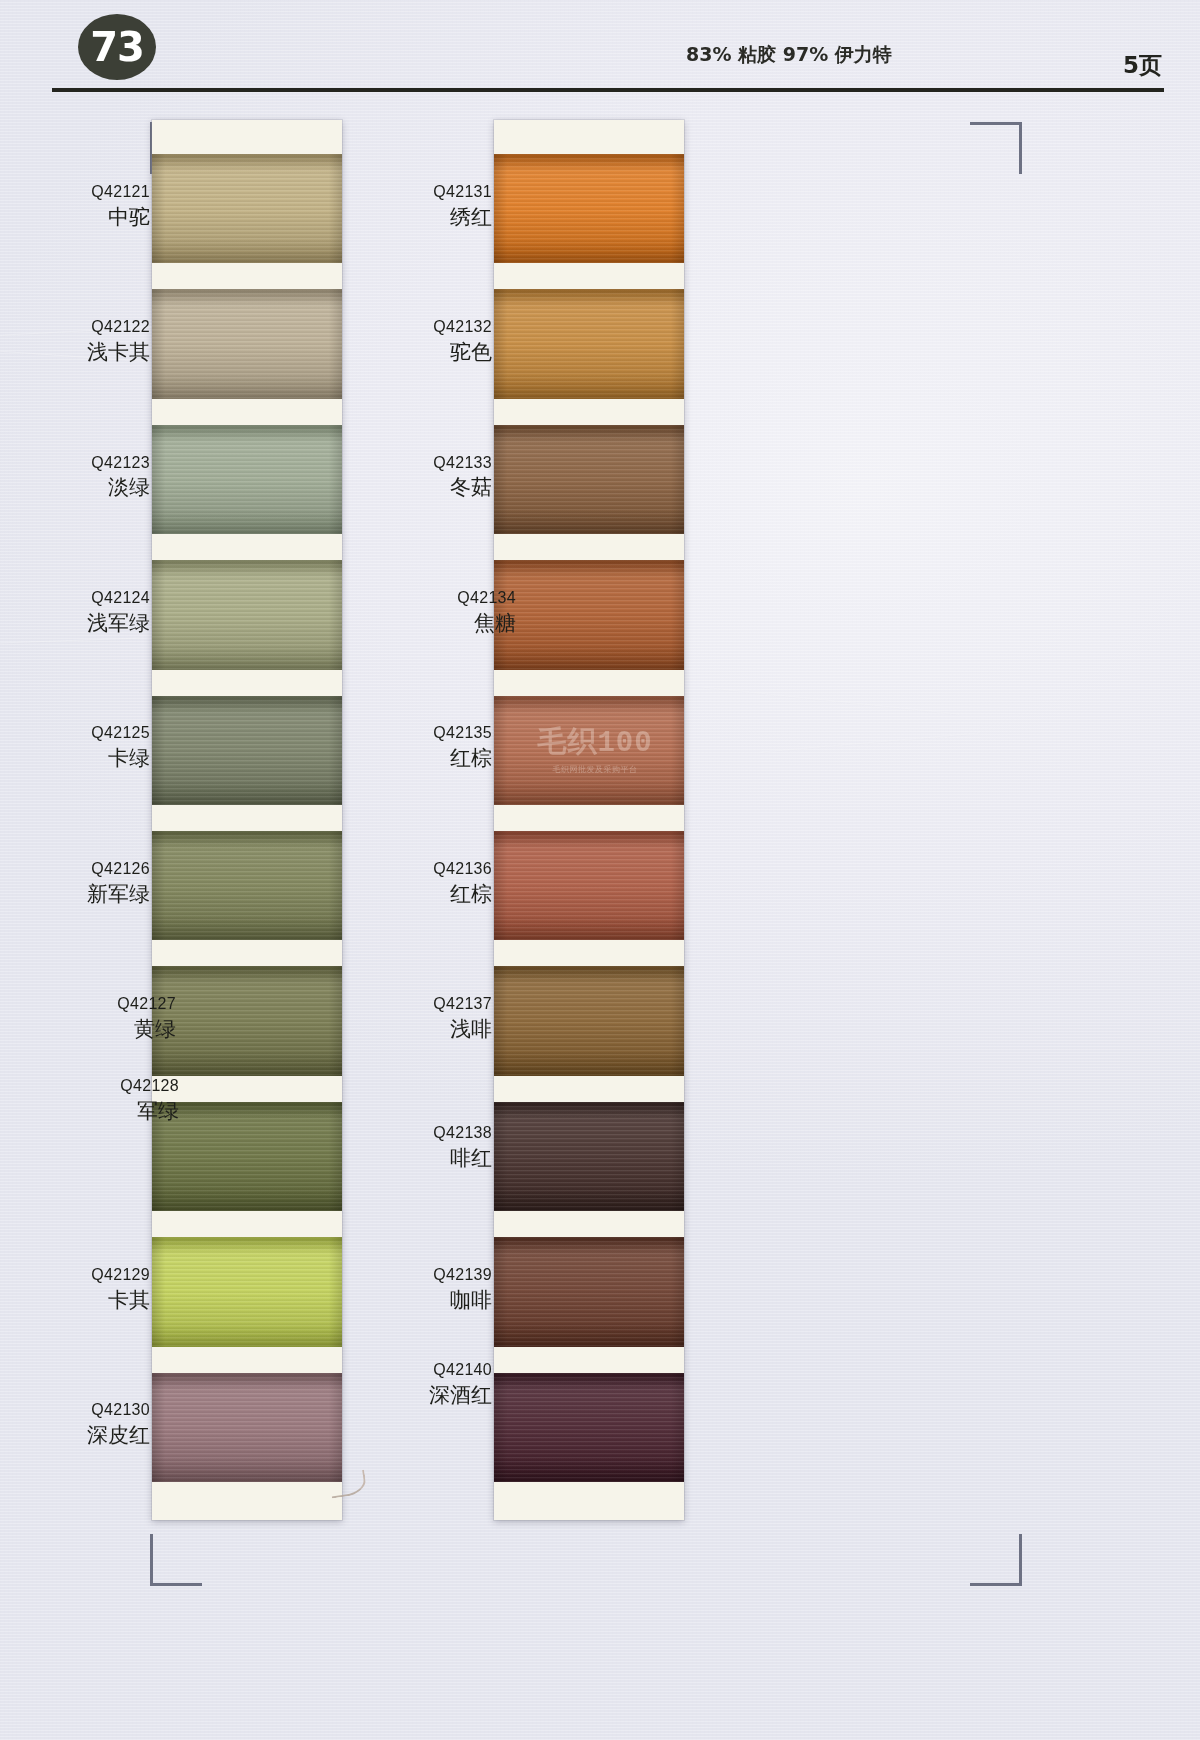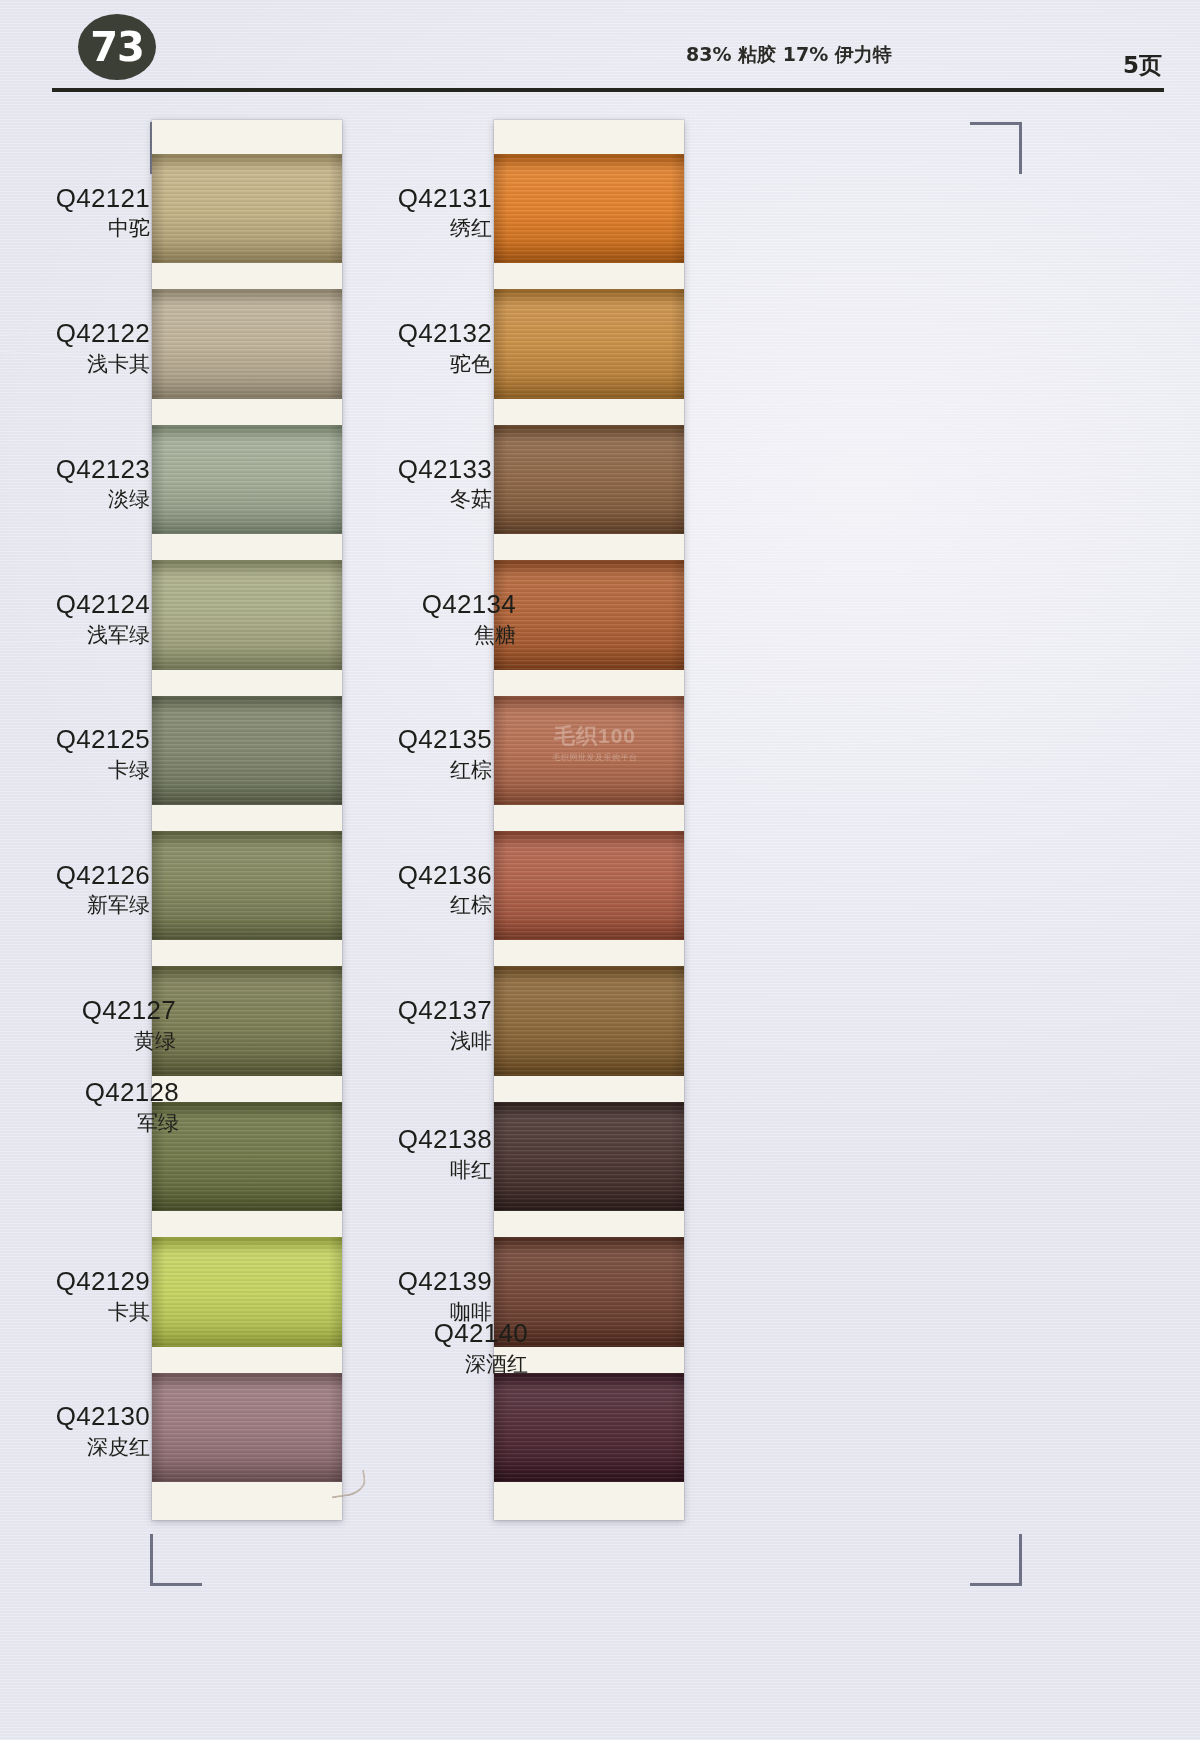--- a/index.html
+++ b/index.html
@@ -189,21 +189,21 @@
   
   .label {
     position: absolute;
     width: 150px;
     text-align: center;
     color: #1d1e1a;
     line-height: 1.18;
   }
   .label .code {
     font-family: "Liberation Sans", sans-serif;
-    font-size: 26px;
+    font-size: 16px;
     letter-spacing: .3px;
     white-space: nowrap;
   }
   .label .name {
     font-family: "DejaVu Sans", sans-serif;
     font-size: 21px;
     margin-top: 3px;
     white-space: nowrap;
   }
   .labels-left  .label { left: 0px;   text-align: right; padding-right: 16px; }
@@ -214,22 +214,22 @@
     position: absolute;
     left: 520px; top: 722px;
     width: 150px;
     text-align: center;
     pointer-events: none;
     opacity: .30;
     color: #fdf6ef;
     mix-blend-mode: screen;
   }
   #watermark .wm-main {
-    font-family: Liberation Sans, sans-serif;
-    font-size: 21px;
+    font-family: Liberation Mono, monospace;
+    font-size: 29px;
     font-weight: bold;
     letter-spacing: 1px;
     white-space: nowrap;
   }
   #watermark .wm-sub {
     font-family: "DejaVu Sans", sans-serif;
     font-size: 8px;
     letter-spacing: .5px;
     margin-top: 2px;
     white-space: nowrap;
@@ -255,21 +255,21 @@
 
   <div id="paper-grain"></div>
   <div class="crease" style="left:0;  top:330px; width:180px; transform:rotate(-3deg);"></div>
   <div class="crease" style="left:0;  top:356px; width:150px; transform:rotate(4deg);"></div>
   <div class="crease" style="left:0;  top:640px; width:140px; transform:rotate(-2deg);"></div>
   <div class="crease" style="left:700px; top:700px; width:260px; transform:rotate(6deg); opacity:.3;"></div>
   <div class="crease" style="left:760px; top:742px; width:220px; transform:rotate(-5deg); opacity:.28;"></div>
 
   <div id="header">
     <div id="badge">73</div>
-    <div id="composition">83% 粘胶  17% 伊力特</div>
+    <div id="composition">83% 粘胶  97% 伊力特</div>
     <div id="page-number">5页</div>
     <div id="header-rule"></div>
   </div>
 
   <div class="corner tr" style="right:178px; top:122px;">
     <i class="h"></i>
       <i class="v"></i>
   </div>
   <div class="corner br" style="right:178px; bottom:154px;">
     <i class="h"></i>
@@ -515,19 +515,19 @@
         <div class="name">浅啡</div>
       </div>
       <div class="label" style="top: 1124px;">
         <div class="code">Q42138</div>
         <div class="name">啡红</div>
       </div>
       <div class="label" style="top: 1265.9px;">
         <div class="code">Q42139</div>
         <div class="name">咖啡</div>
       </div>
-      <div class="label" style="top: 1318px; margin-left: 36px;">
+      <div class="label" style="top: 1361px;">
         <div class="code">Q42140</div>
         <div class="name">深酒红</div>
       </div>
     </div>
 
 </div>
 
 </body></html>

